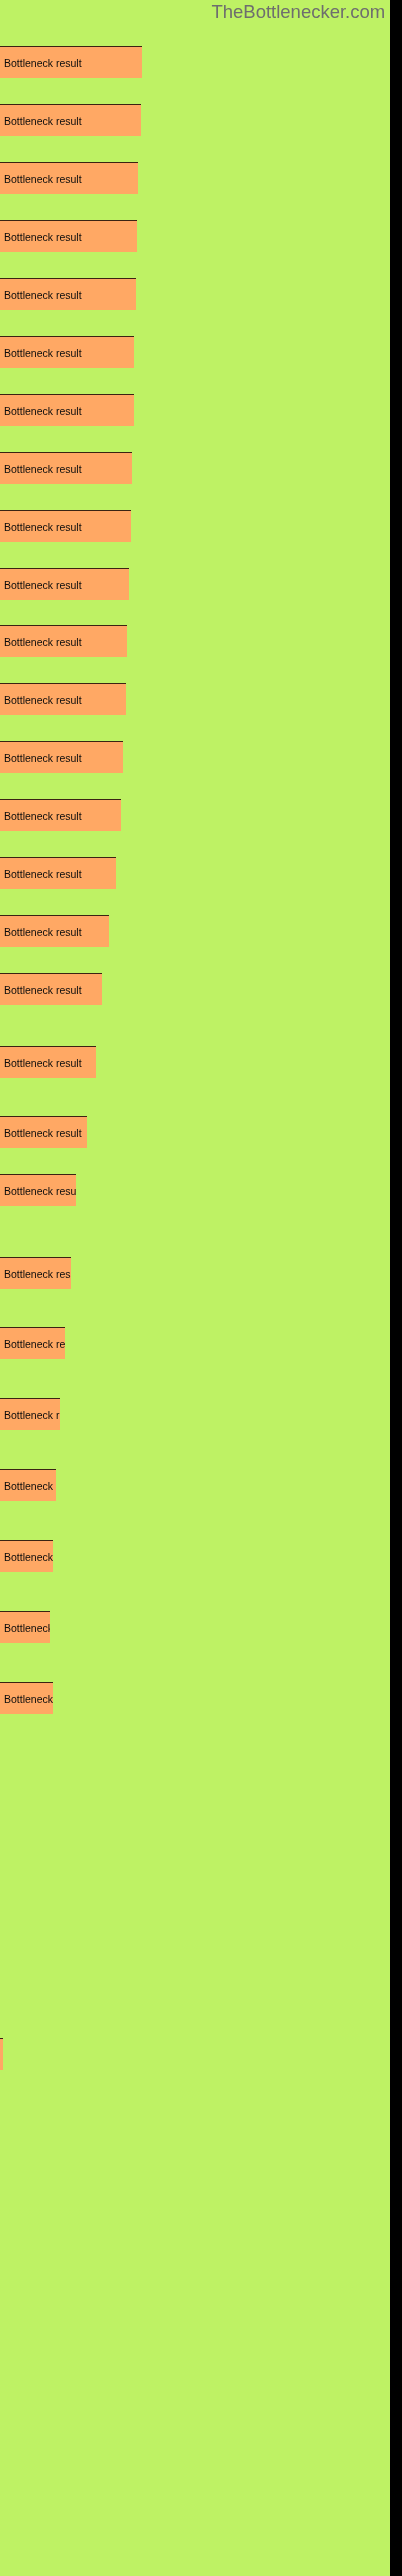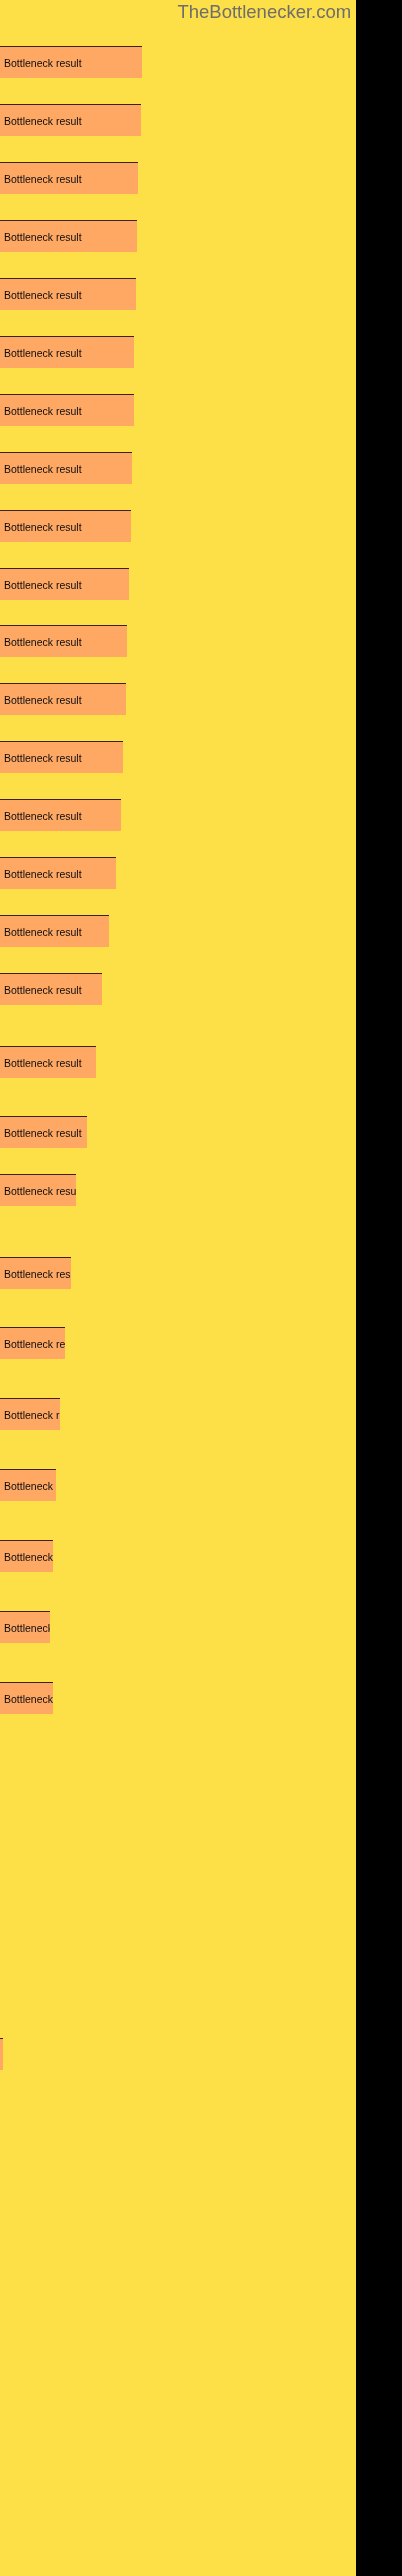--- a/index.html
+++ b/index.html
@@ -11,23 +11,23 @@
   body {
     width: 403px;
     height: 2576px;
     position: relative;
     overflow: hidden;
     font-family: "Liberation Sans", sans-serif;
     -webkit-font-smoothing: antialiased;
   }
   #chart-root {
     position: relative;
-    width: 356px;
+    width: 390px;
     height: 2576px;
-    background: #fde047;
+    background: #bef264;
   }
   #watermark {
     position: absolute;
     right: 4.8px;
     top: 0.8px;
     font-family: "Liberation Sans", sans-serif;
     font-size: 18.5px;
     line-height: 22.5px;
     color: #6e6e6e;
     letter-spacing: 0px;

